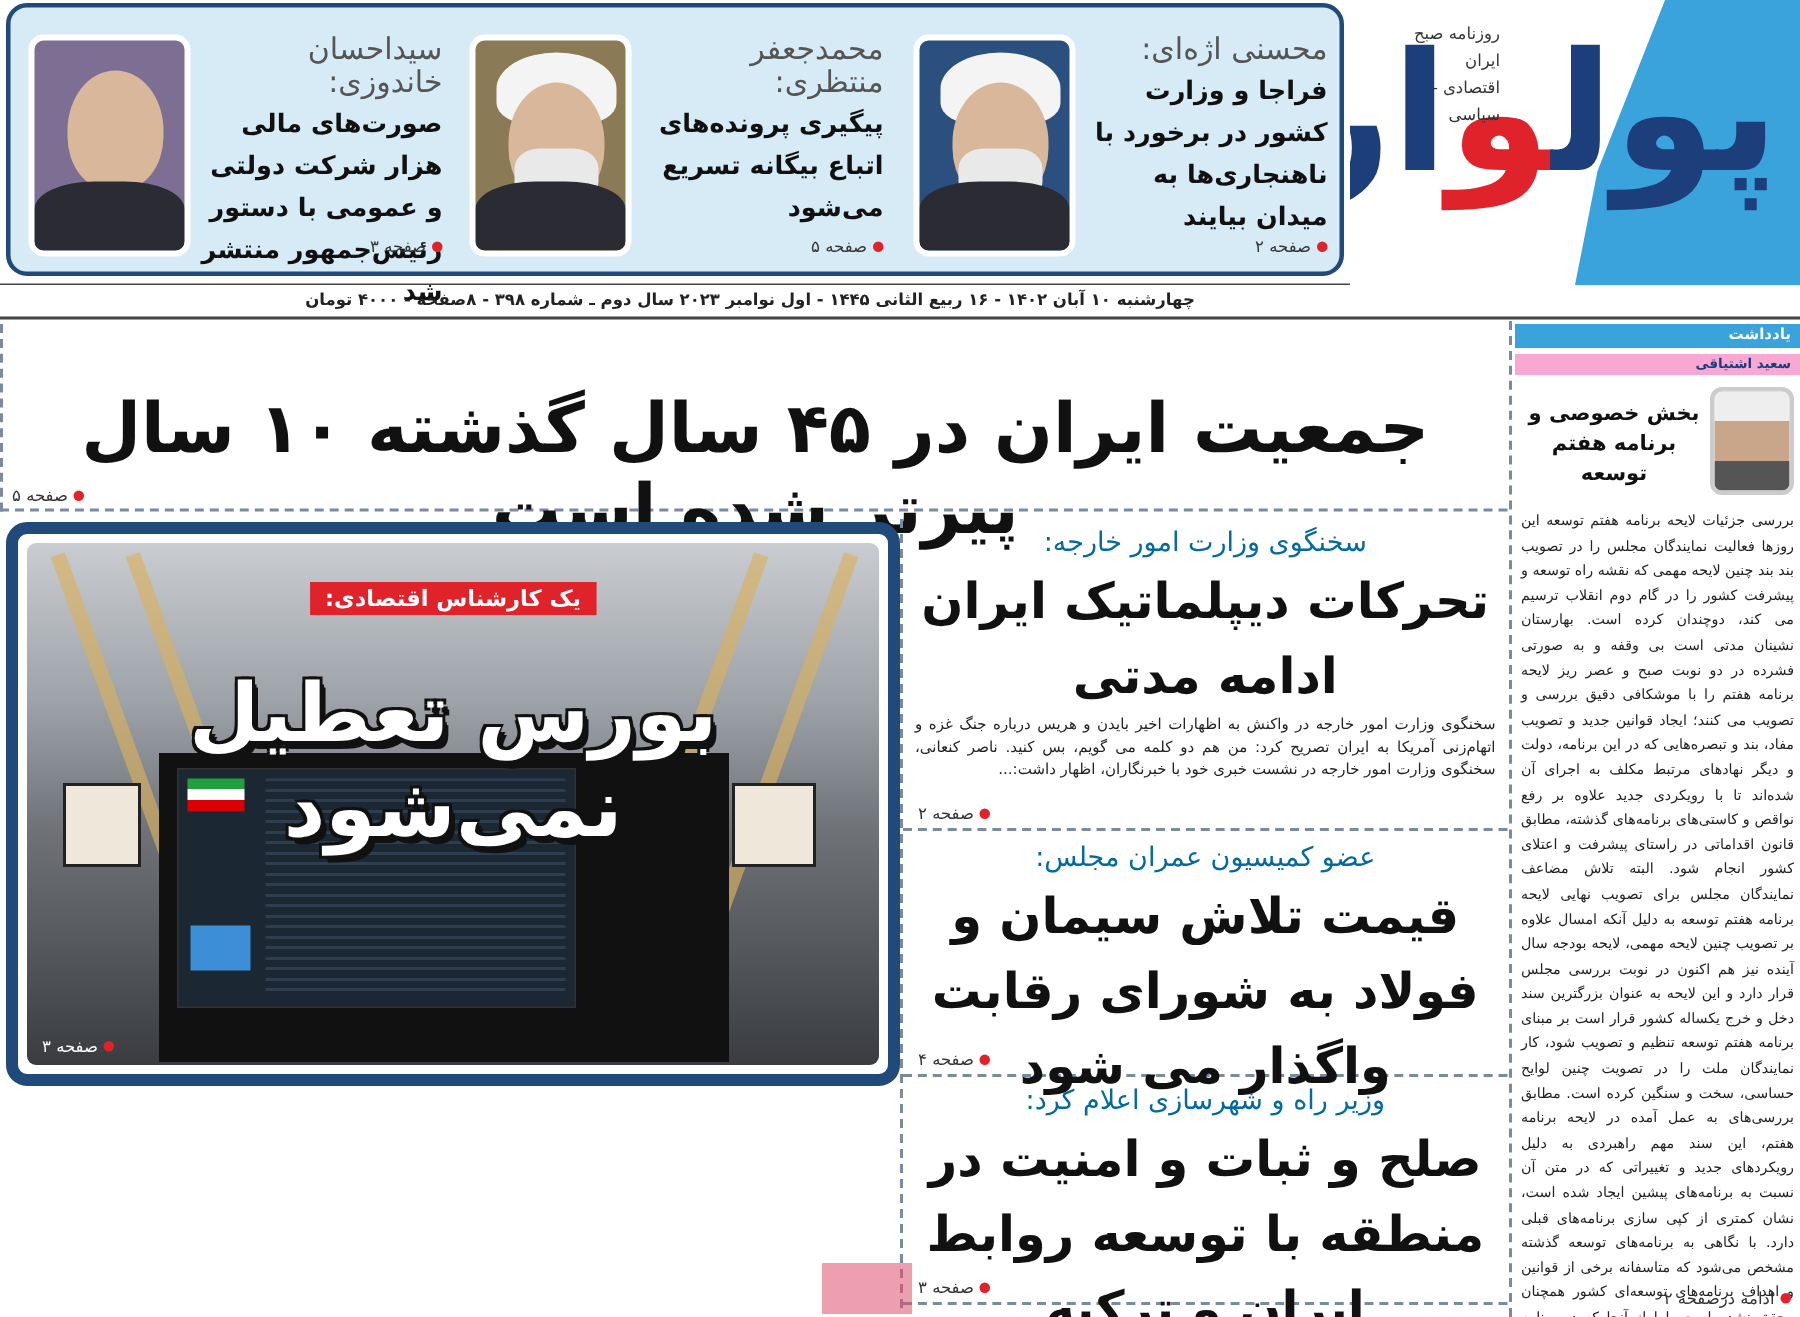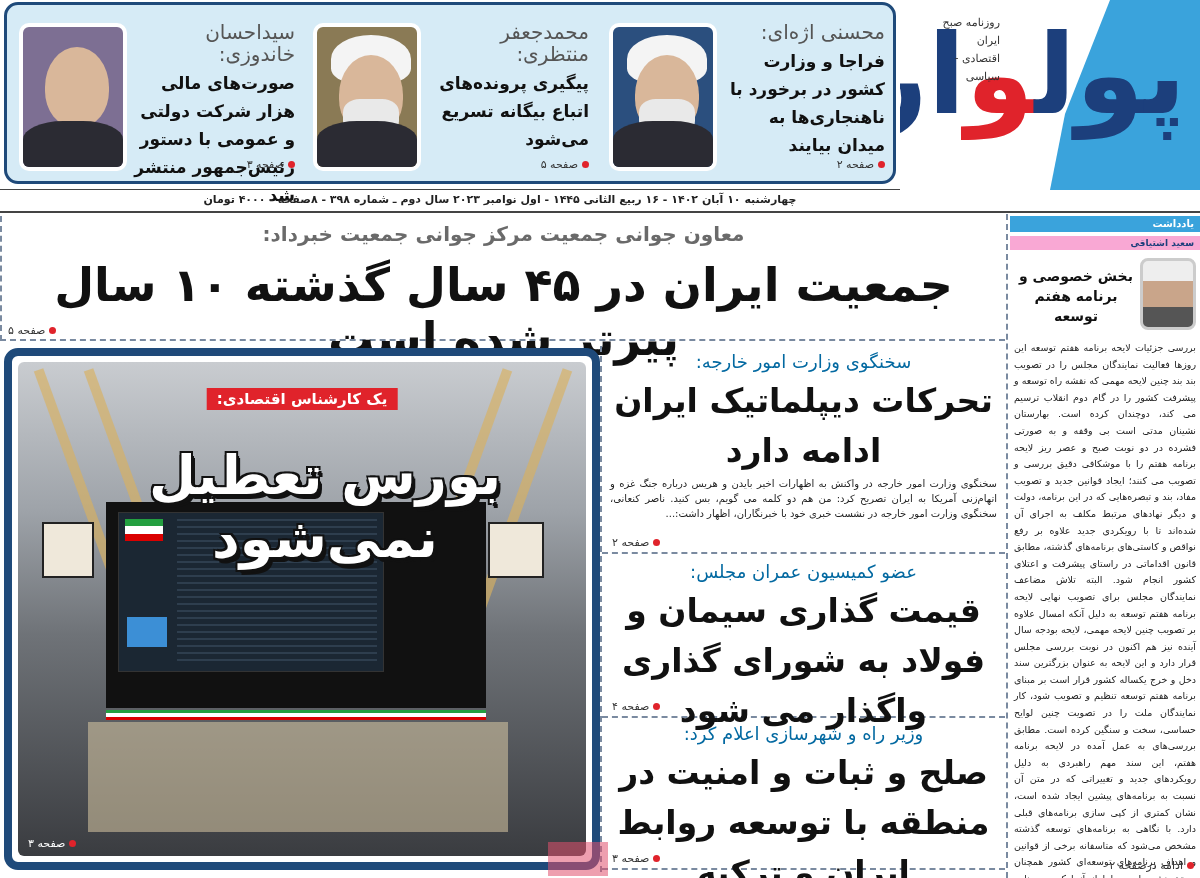--- a/index.html
+++ b/index.html
@@ -70,21 +70,21 @@
   .lead {
     position: absolute; left: 0; top: 216px; width: 1005px; height: 125px;
     border-bottom: 2px dashed #7a8aa0; border-left: 2px dashed #7a8aa0;
   }
   .lead .kicker { position: absolute; top: 6px; left: 0; width: 100%; text-align: center; font-size: 20px; color: #6a6a6a; font-weight: bold; }
   .lead .headline { position: absolute; top: 42px; left: 0; width: 100%; text-align: center; font-size: 46px; font-weight: bold; color: #111; letter-spacing: -1px; }
   .lead .page-ref { position: absolute; left: 6px; bottom: 2px; }
 
   
   .feature {
-    position: absolute; left: 4px; top: 348px; width: 596px; height: 522px;
+    position: absolute; left: 4px; top: 348px; width: 596px; height: 376px;
     border: 8px solid #1f4a7a; border-radius: 14px; background: #fff; padding: 6px;
   }
   .feature .photo {
     position: relative; width: 100%; height: 100%; border-radius: 6px; overflow: hidden;
     background: linear-gradient(180deg, #c9ccd0 0%, #9ea3a9 30%, #6f7378 55%, #3a3c40 100%);
   }
   .feature .beam { position: absolute; width: 10px; height: 260px; background: #d8b060; opacity: .65; }
   .feature .board {
     position: absolute; left: 88px; top: 140px; width: 380px; height: 206px; background: #111;
   }
@@ -103,21 +103,20 @@
     background: linear-gradient(180deg, #239f40 0 33%, #fff 33% 66%, #da0000 66%); }
   .feature .lobby { position: absolute; left: 70px; top: 360px; width: 420px; height: 110px; background: #d9c9a4; opacity: .55; }
   .feature .label {
     position: absolute; left: 50%; transform: translateX(-50%); top: 26px;
     background: #e0232b; color: #fff; font-weight: bold; font-size: 15px; padding: 2px 10px;
   }
   .feature .big {
     position: absolute; left: 0; top: 82px; width: 100%; text-align: center;
     font-size: 54px; font-weight: bold; color: #fff;
     text-shadow: 3px 3px 0 #111, -2px -2px 0 #111, 2px -2px 0 #111, -2px 2px 0 #111, 4px 5px 0 #111;
-    margin-left: 23px;
   }
   .feature .page-ref { position: absolute; left: 10px; bottom: 6px; color: #fff; }
 
   
   .stories { position: absolute; left: 600px; top: 346px; width: 405px; height: 526px; border-left: 2px dashed #7a8aa0; }
   .story { position: absolute; left: 0; width: 100%; border-bottom: 2px dashed #7a8aa0; text-align: center; }
   .story .kicker { font-size: 18px; color: #0369a1; line-height: 28px; }
   .story .headline { font-size: 33px; font-weight: bold; color: #111; line-height: 50px; }
   .story .body { font-size: 10px; color: #222; line-height: 15px; text-align: justify; padding: 0 8px; direction: rtl; }
   .story .page-ref { position: absolute; left: 10px; bottom: 3px; }
@@ -210,21 +209,20 @@
       <div>اقتصادی - سیاسی</div>
     </div>
   </div>
 </div>
 
 <div class="rule-top"></div>
 <div class="dateline">چهارشنبه ۱۰ آبان ۱۴۰۲ - ۱۶ ربیع الثانی ۱۴۴۵ - اول نوامبر ۲۰۲۳ سال دوم ـ شماره ۳۹۸ - ۸صفحه - ۴۰۰۰ تومان</div>
 <div class="rule-bottom"></div>
 
 <div class="lead">
-  <div class="kicker">معاون جوانی جمعیت مرکز جوانی جمعیت خبرداد:</div>
   <div class="headline">جمعیت ایران در ۴۵ سال گذشته ۱۰ سال پیرتر شده است</div>
   <div class="page-ref">
     <span class="dot"></span>
     <span>صفحه ۵</span>
   </div>
 </div>
 
 <div class="feature">
   <div class="photo">
     <div class="beam" style="left:60px; top:0; transform:rotate(-20deg);"></div>
@@ -246,30 +244,30 @@
     <div class="page-ref">
       <span class="dot"></span>
       <span>صفحه ۳</span>
     </div>
   </div>
 </div>
 
 <div class="stories">
   <div class="story s1">
     <div class="kicker">سخنگوی وزارت امور خارجه:</div>
-    <div class="headline">تحرکات دیپلماتیک ایران ادامه دارد</div>
+    <div class="headline">تحرکات دیپلماتیک ایران ادامه مدتی</div>
     <div class="body">سخنگوی وزارت امور خارجه در واکنش به اظهارات اخیر بایدن و هریس درباره جنگ غزه و اتهام‌زنی آمریکا به ایران تصریح کرد: من هم دو کلمه می گویم، بس کنید. ناصر کنعانی، سخنگوی وزارت امور خارجه در نشست خبری خود با خبرنگاران، اظهار داشت:...</div>
     <div class="page-ref">
       <span class="dot"></span>
       <span>صفحه ۲</span>
     </div>
   </div>
   <div class="story s2">
     <div class="kicker">عضو کمیسیون عمران مجلس:</div>
-    <div class="headline">قیمت گذاری سیمان و فولاد به شورای گذاری واگذار می شود</div>
+    <div class="headline">قیمت تلاش سیمان و فولاد به شورای رقابت واگذار می شود</div>
     <div class="page-ref">
       <span class="dot"></span>
       <span>صفحه ۴</span>
     </div>
   </div>
   <div class="story s3">
     <div class="kicker">وزیر راه و شهرسازی اعلام کرد:</div>
     <div class="headline">صلح و ثبات و امنیت در منطقه با توسعه روابط ایران و ترکیه</div>
     <div class="page-ref">
       <span class="dot"></span>

